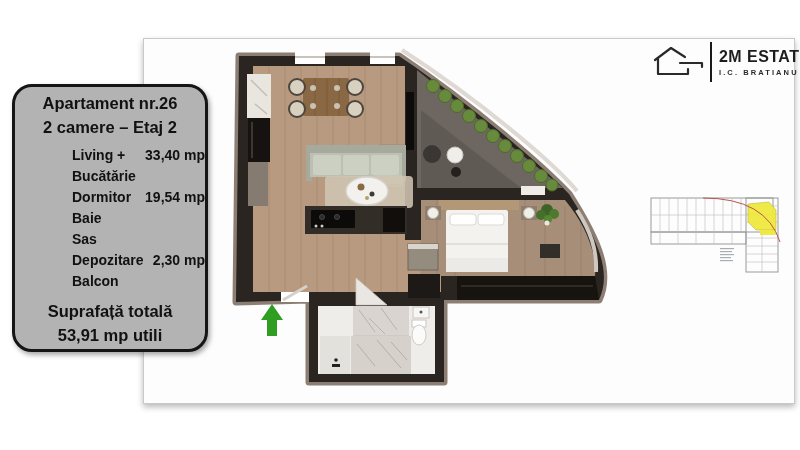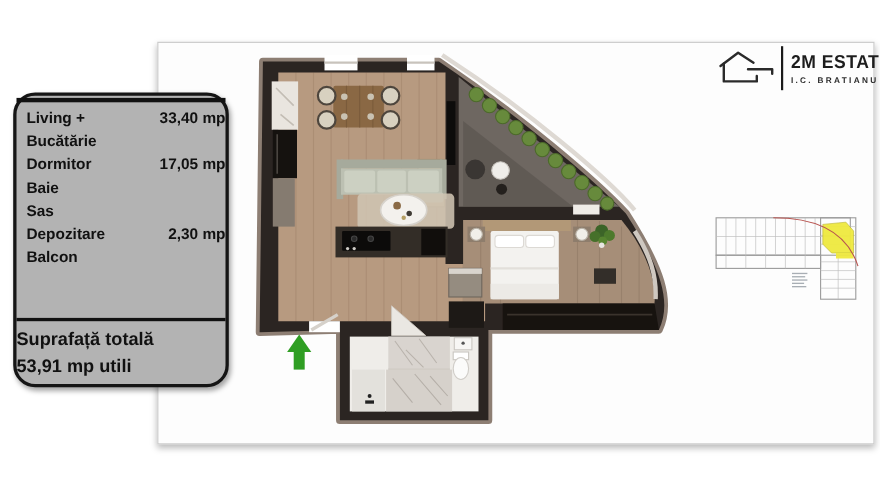--- a/index.html
+++ b/index.html
@@ -16,25 +16,25 @@
   .panel{
     position:absolute;left:12px;top:84px;width:196px;height:268px;
     background:var(--panel_bg);border:3px solid var(--panel_border);
     border-radius:20px;box-sizing:border-box;
     box-shadow:2px 3px 5px rgba(0,0,0,.35);
     color:#111;font-weight:bold;display:flex;flex-direction:column;
   }
   .panel .hdr{padding-top:4px;text-align:center;font-size:16.5px;line-height:24px;}
   .sep{height:3.5px;background:#111;margin:2px 0;}
   .rooms{flex:1;padding-top:2px;}
-  .row{display:flex;justify-content:space-between;font-size:14px;line-height:21px;}
+  .row{display:flex;justify-content:space-between;font-size:14px;line-height:21px;margin-left:48px;}
   .row .lbl{padding-left:9px;}
   .row .lbl2{display:block;}
   .row .val{white-space:nowrap;}
-  .ftr{text-align:left;font-size:16.5px;line-height:24px;padding:3px 0 4px 0;}
+  .ftr{text-align:center;font-size:16.5px;line-height:24px;padding:3px 0 4px 0;}
   
   .logo{position:absolute;left:650px;top:42px;display:flex;align-items:center;}
   .logo .divider{width:2px;height:40px;background:#1a1a1a;margin:0 7px 0 6px;}
   .logo .txt{display:flex;flex-direction:column;}
   .logo .brand{font-size:17px;font-weight:bold;letter-spacing:.5px;color:#1d1d1d;
     transform:scaleX(.94);transform-origin:left;white-space:nowrap;}
   .logo .loc{font-size:7.5px;font-weight:bold;letter-spacing:2.1px;color:#2b2b2b;margin-top:1px;}
   svg{display:block;}
 </style>
 </head>
@@ -263,29 +263,33 @@
     <rect x="72" y="70" width="13" height="1.2"></rect>
   </g>
   <g>
     <polygon points="100,14 121,12 128,20 128,40 108,40 100,32" fill="var(--highlight_yellow)" stroke="#b9b430" stroke-width=".6" opacity=".95"></polygon>
     <rect x="112" y="40" width="16" height="5" fill="var(--highlight_yellow)" opacity=".95"></rect>
   </g>
   <path d="M 55,8 Q 118,8 132,52" stroke="var(--red_arc)" stroke-width="1" fill="none"></path>
 </svg>
 
 <div class="panel">
+  <div class="hdr">
+    <div>Apartament nr.26</div>
+    <div>2 camere – Etaj 2</div>
+  </div>
   <div class="sep"></div>
   <div class="rooms">
     <div class="row">
       <span class="lbl"><span>Living +</span><span class="lbl2">Bucătărie</span></span>
       <span class="val">33,40 mp</span>
     </div>
     <div class="row">
       <span class="lbl">Dormitor</span>
-      <span class="val">17,05 mp</span>
+      <span class="val">19,54 mp</span>
     </div>
     <div class="row">
       <span class="lbl">Baie</span>
     </div>
     <div class="row">
       <span class="lbl">Sas</span>
     </div>
     <div class="row">
       <span class="lbl">Depozitare</span>
       <span class="val">2,30 mp</span>

